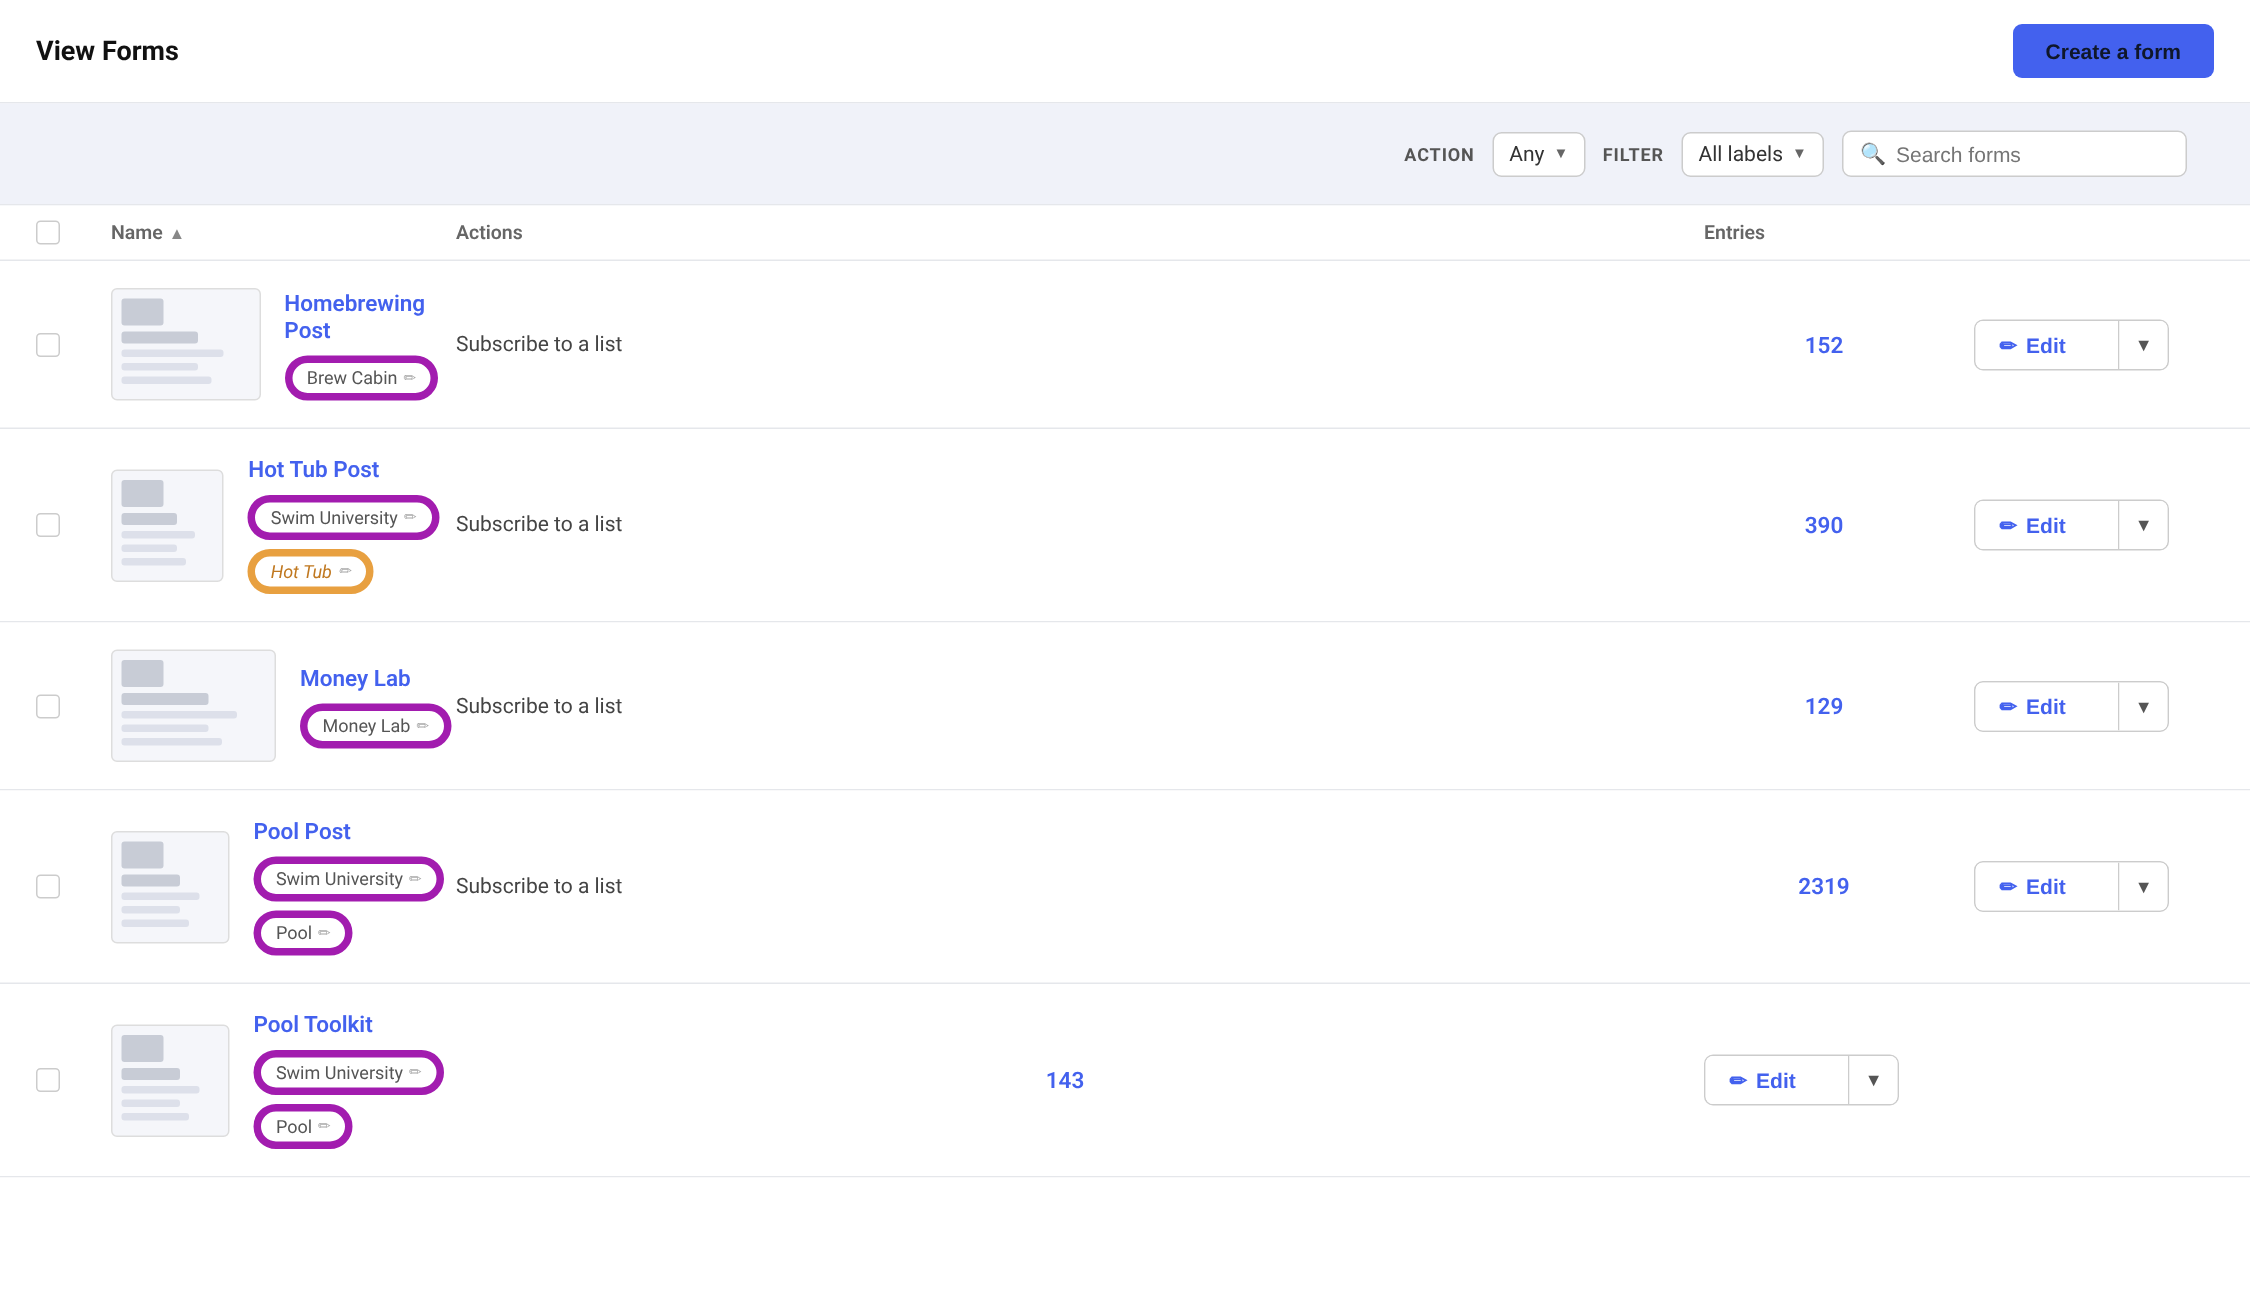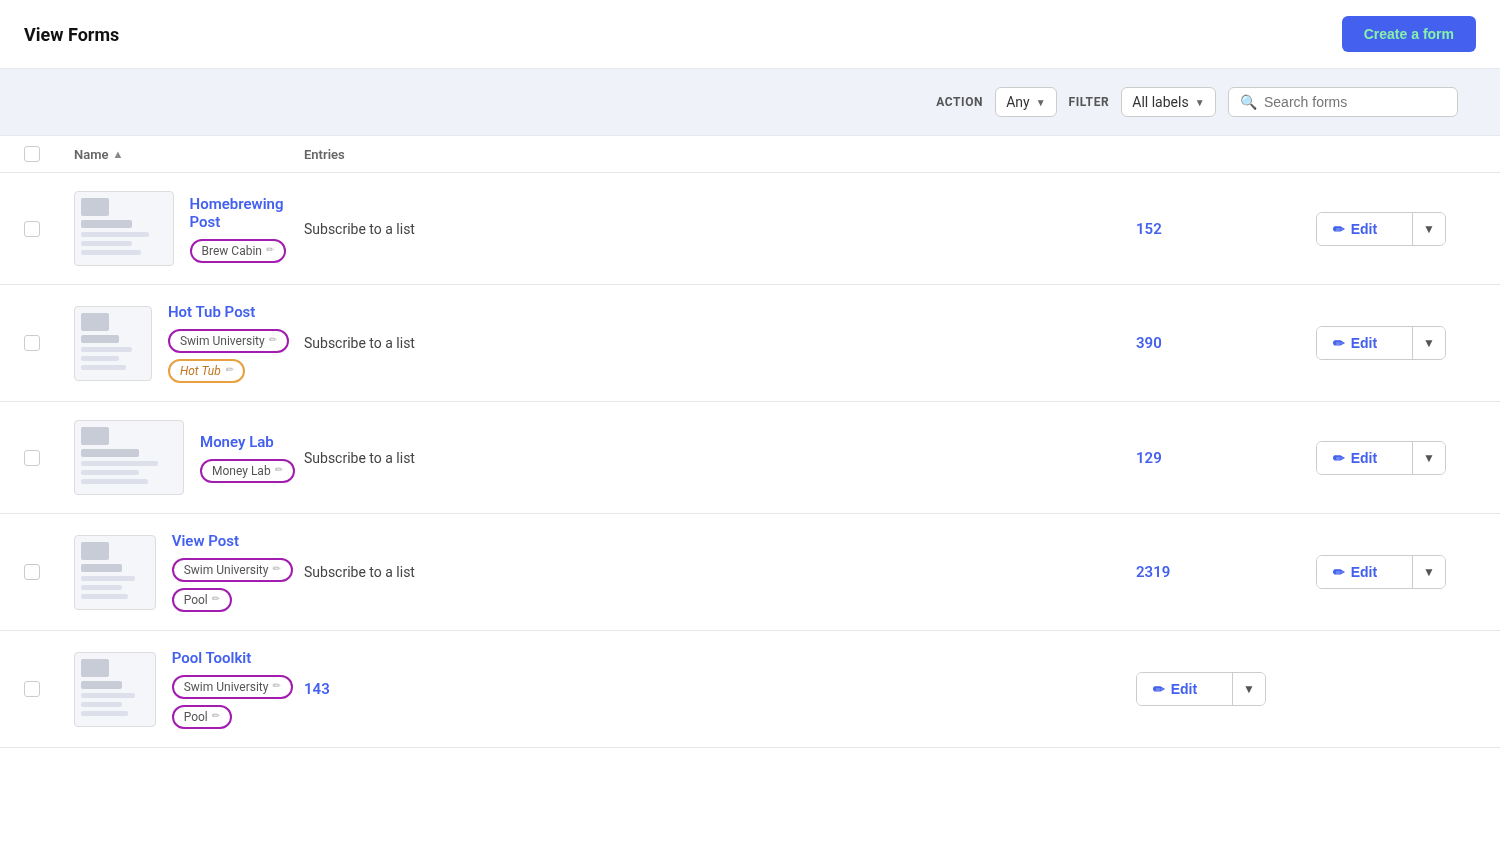--- a/index.html
+++ b/index.html
@@ -13,21 +13,21 @@
       padding: 16px 24px;
       border-bottom: 1px solid #e5e7eb;
     }
     .header-title {
       font-size: 18px;
       font-weight: 700;
       color: #111;
     }
     .create-btn {
       background: #4361ee;
-      color: #86efac;
+      color: #0f172a;
       border: none;
       border-radius: 6px;
       padding: 10px 22px;
       font-size: 14px;
       font-weight: 600;
       cursor: pointer;
     }
 
     
     .toolbar {
@@ -169,23 +169,23 @@
       cursor: pointer;
       text-decoration: none;
     }
     .tags {
       display: flex;
       flex-wrap: wrap;
       gap: 6px;
     }
     .tag {
       display: inline-flex;
-      align-items: flex-start;
+      align-items: center;
       gap: 4px;
-      border: 2px solid #a21caf;
+      border: 5px solid #a21caf;
       border-radius: 20px;
       padding: 3px 10px;
       font-size: 12px;
       color: #555;
       background: #fff;
       cursor: pointer;
     }
     .tag.orange {
       border-color: #e8a040;
       color: #c07820;
@@ -197,21 +197,21 @@
     .action-text {
       font-size: 14px;
       color: #444;
     }
 
     
     .entries-num {
       font-size: 15px;
       font-weight: 600;
       color: #4361ee;
-      text-align: left;
+      text-align: center;
       padding-right: 20px;
     }
 
     
     .edit-area {
       display: flex;
       align-items: stretch;
       border: 1px solid #ccc;
       border-radius: 6px;
       overflow: hidden;
@@ -271,20 +271,23 @@
   </div>
 </div>
 
 <div class="table-header">
   <div class="header-check-cell">
     <div class="checkbox"></div>
   </div>
   <div class="col-name-wrap">
     <span class="col-label">Name</span>
     <span class="sort-icon">▲</span>
+  </div>
+  <div>
+    <span class="col-label">Actions</span>
   </div>
   <div>
     <span class="col-label">Entries</span>
   </div>
   <div></div>
 </div>
 
 <div id="table-body">
     <div class="table-row">
       <div>
@@ -392,21 +395,21 @@
       </div>
       <div style="display: flex; align-items: center; gap: 0px;">
         <div class="thumbnail">
     <div class="thumb-small-block"></div>
     <div class="thumb-bar-dark"></div>
     <div class="thumb-bar-light w80"></div>
     <div class="thumb-bar-light w60"></div>
     <div class="thumb-bar-light w70"></div>
   </div>
         <div class="name-cell">
-          <a class="form-title" href="#">View Post</a>
+          <a class="form-title" href="#">Pool Post</a>
           <div class="tags">
             <span class="tag">
               <span>Swim University</span> 
               <span class="tag-icon">✏</span>
             </span>
             <span class="tag">
               <span>Pool</span> 
               <span class="tag-icon">✏</span>
             </span>
           </div>

